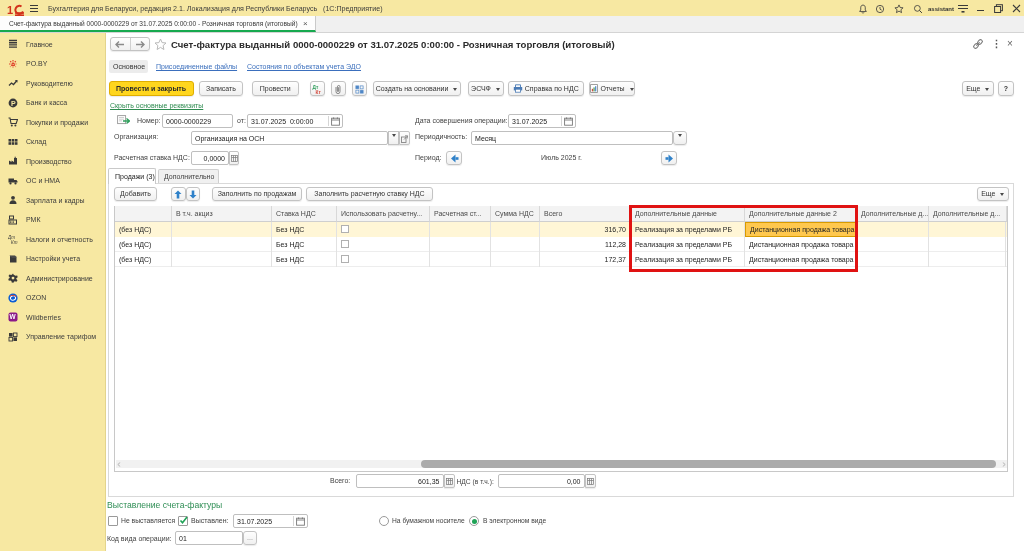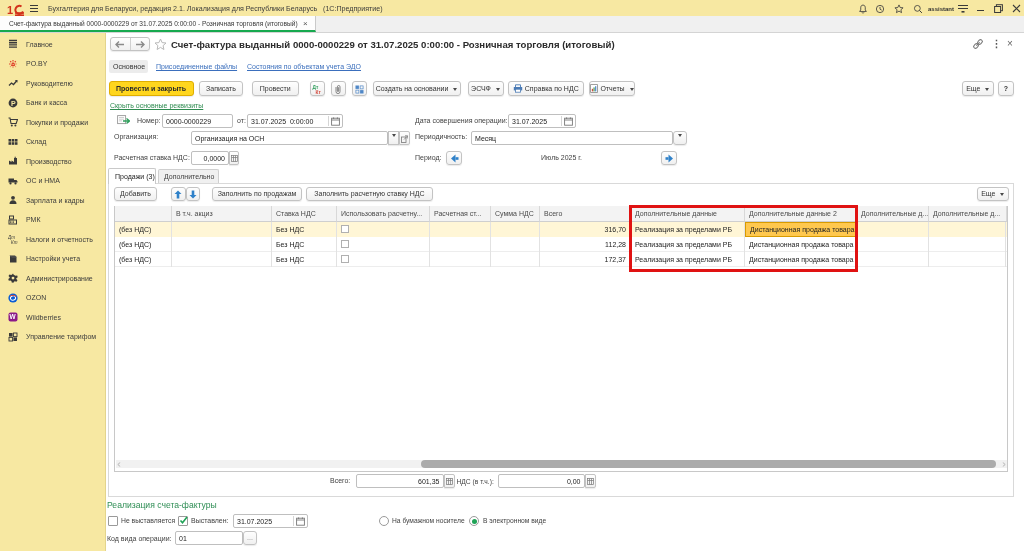--- a/index.html
+++ b/index.html
@@ -432,21 +432,21 @@
       </svg></div>
 <div class="lbl" style="left:456.5px;top:477.5px;font-size:6.7px;">НДС (в т.ч.):</div>
 <div class="inp" style="left:497.5px;top:474px;width:87px;height:14px;">
       <span class="r">0,00</span>
     </div>
 <div class="btn" style="left:584.5px;top:474px;width:11px;height:14px;border-radius:0 2px 2px 0;"><svg width="7" height="7" viewBox="0 0 7 7" style="margin-top:3px;">
         <rect x="0.5" y="0.5" width="6" height="6" fill="none" stroke="#777" stroke-width="0.7"></rect>
         <path d="M0.5 2.5h6M2.5 0.5v6M4.5 0.5v6" stroke="#777" stroke-width="0.7"></path>
       </svg></div>
 
-<div class="abs" style="left:107px;top:500px;font-size:8.6px;color:#2f8e55;">Реализация счета-фактуры</div>
+<div class="abs" style="left:107px;top:500px;font-size:8.6px;color:#2f8e55;">Выставление счета-фактуры</div>
 <div class="abs" style="left:108px;top:515.5px;width:10px;height:10px;border:1px solid #9a9a9a;border-radius:1px;background:#fff;"></div>
 <div class="lbl" style="left:121px;top:517px;font-size:6.8px;">Не выставляется</div>
 <div class="abs" style="left:178px;top:515.5px;width:10px;height:10px;border:1px solid #9a9a9a;border-radius:1px;background:#fff;">
       <svg width="9" height="9" viewBox="0 0 9 9" style="position:absolute;left:0;top:-1px;">
         <path d="M1.5 4.5 L3.5 6.8 L8 1" fill="none" stroke="#1fa356" stroke-width="1.6"></path>
       </svg>
     </div>
 <div class="lbl" style="left:191px;top:517px;">Выставлен:</div>
 <div class="inp" style="left:233px;top:513.5px;width:75px;height:14px;">
       <span>31.07.2025</span>

